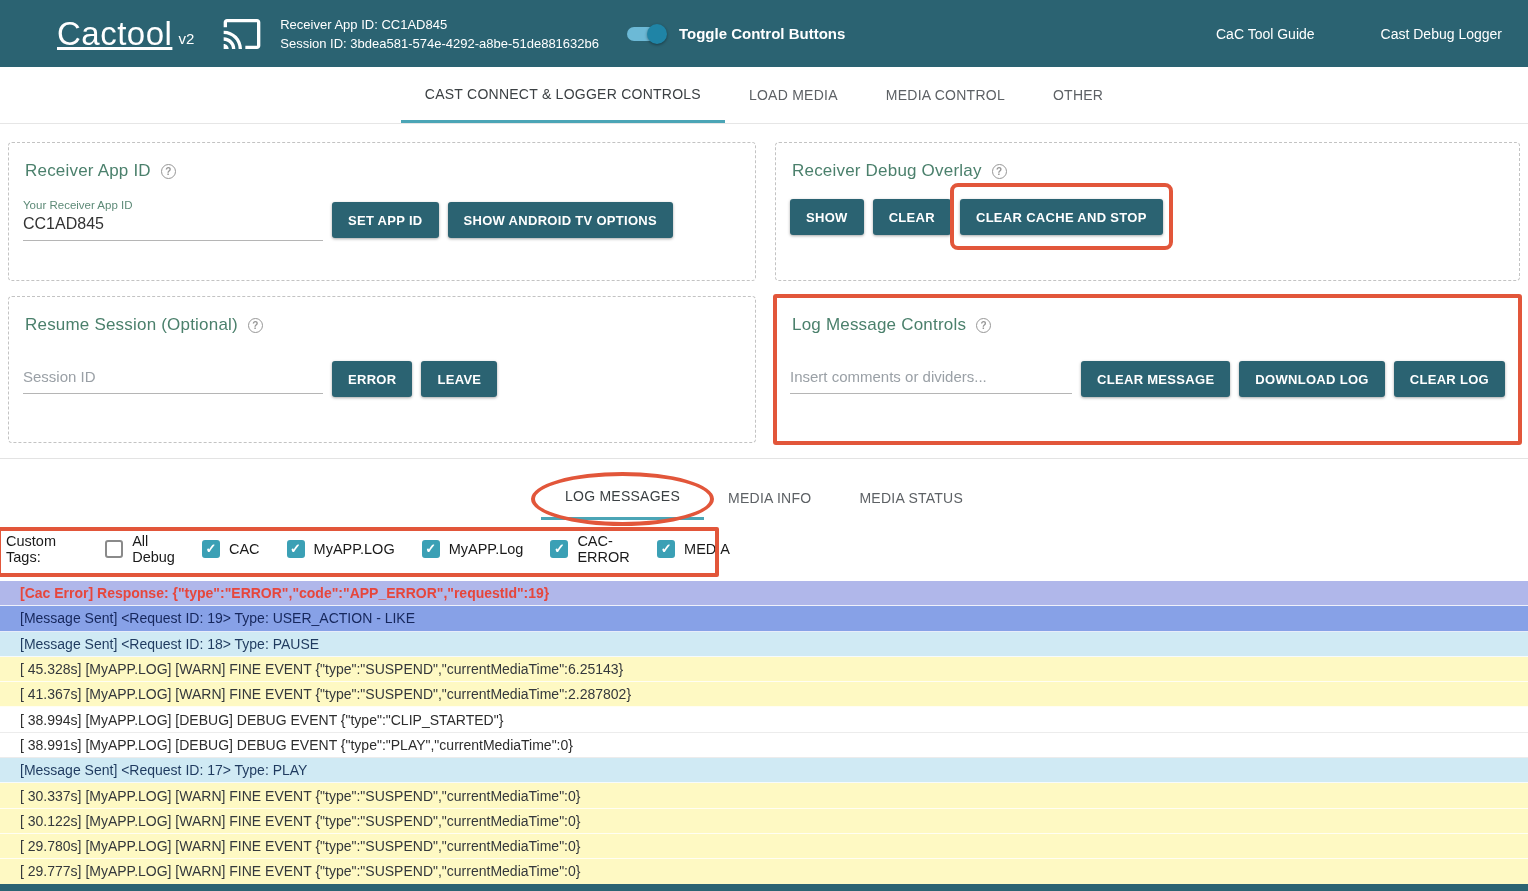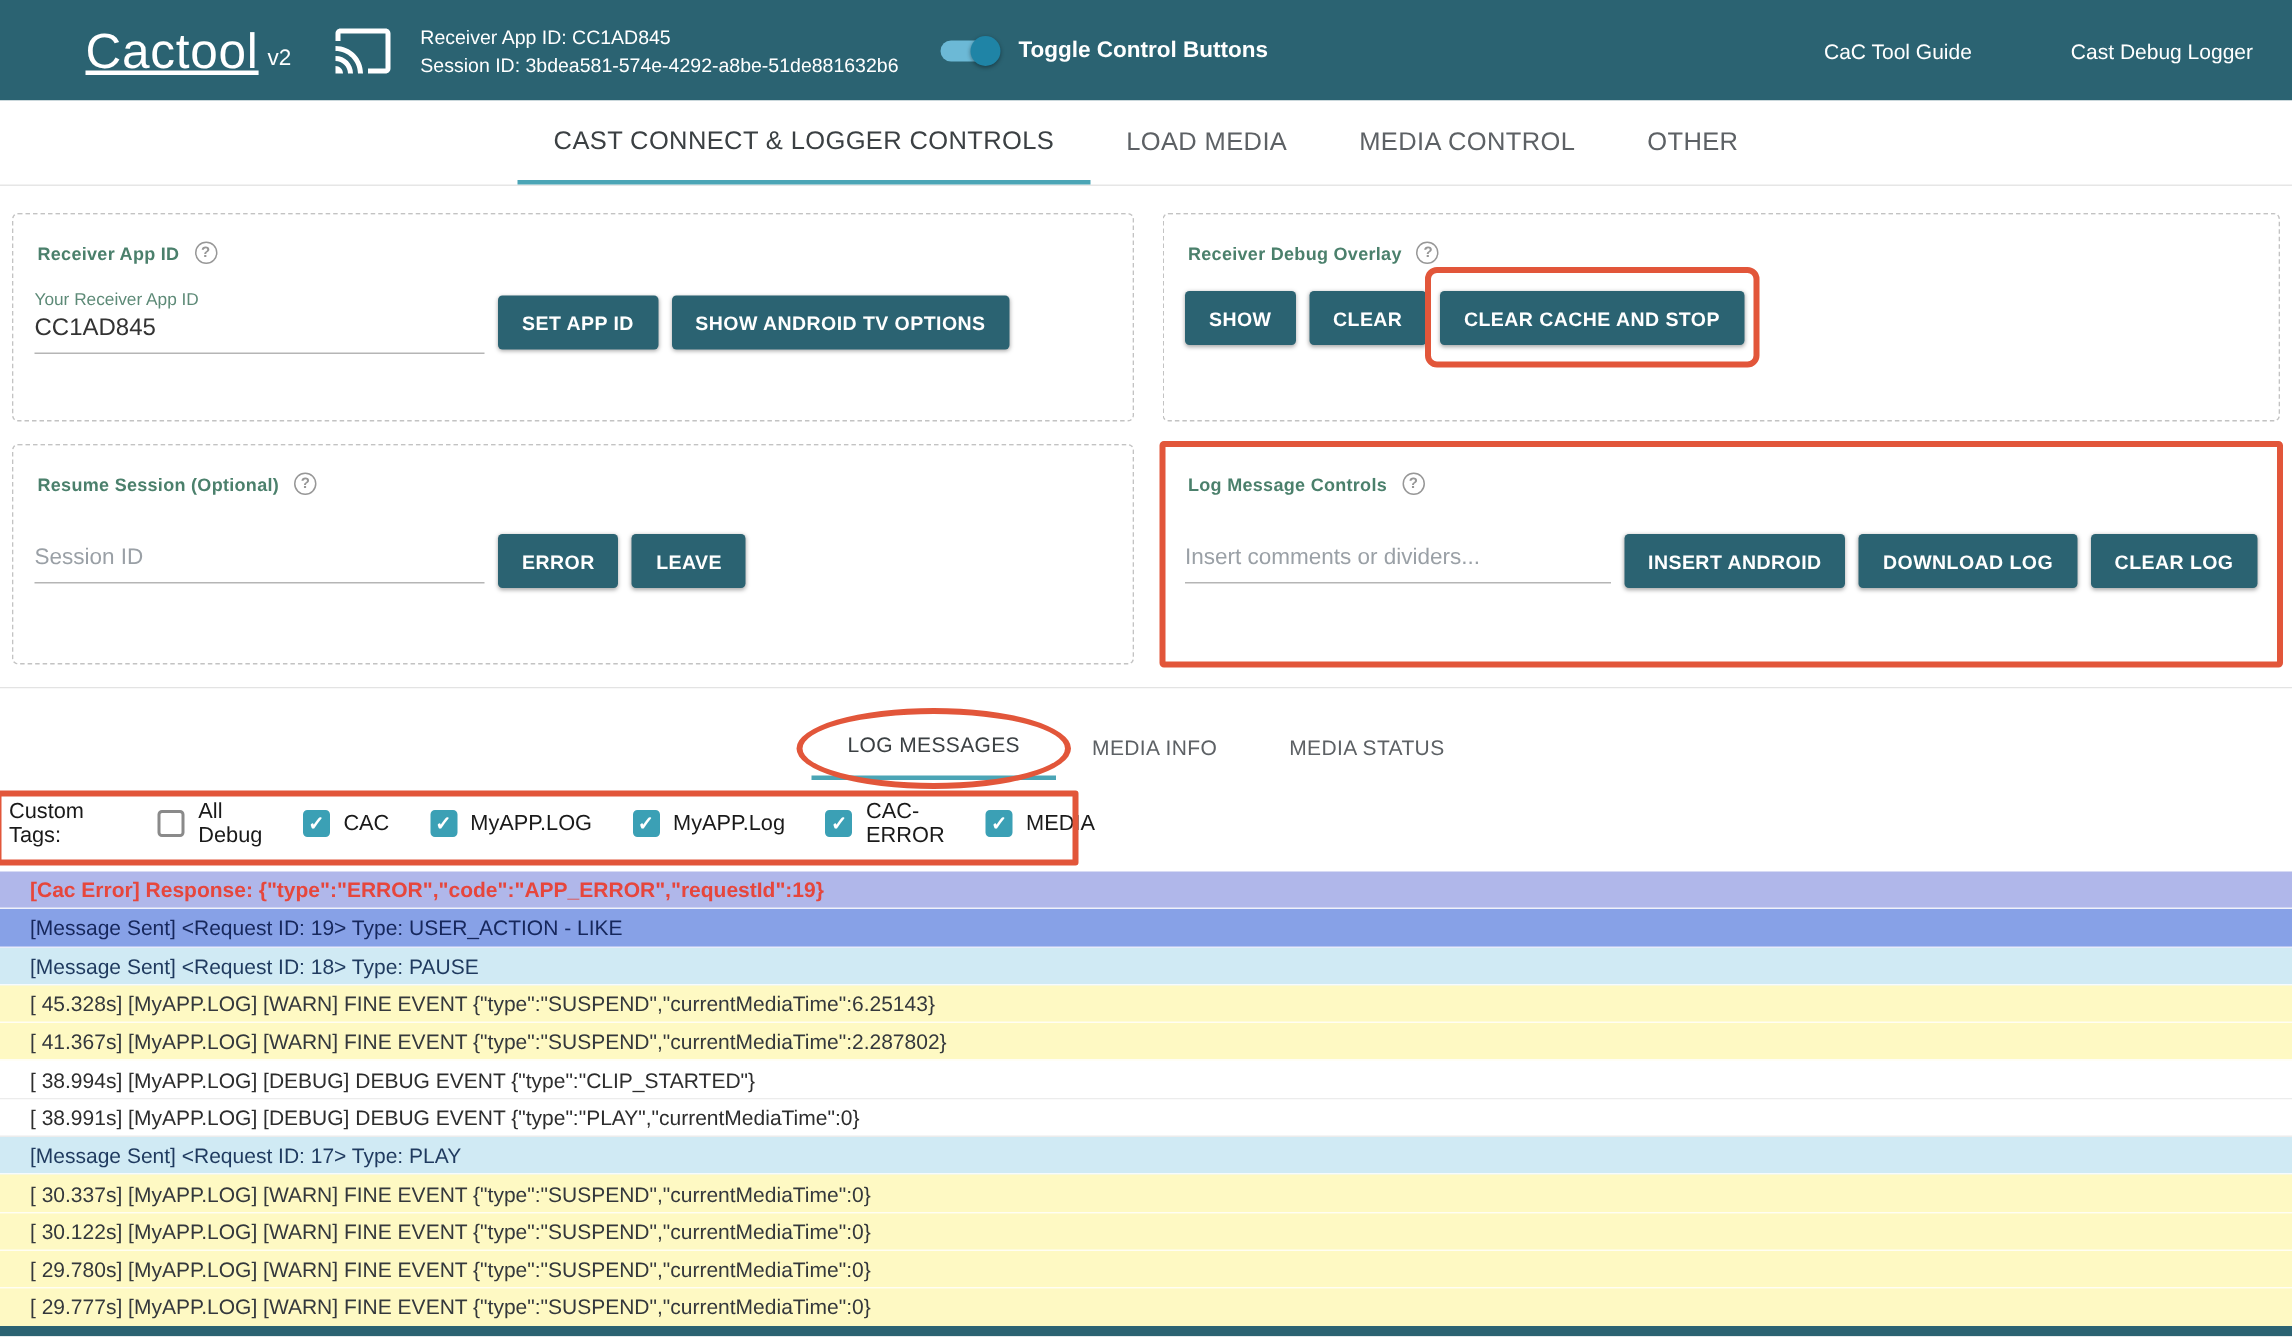--- a/index.html
+++ b/index.html
@@ -22,32 +22,32 @@
                   border-radius:50%; background:#1f84a6; box-shadow:0 1px 3px rgba(0,0,0,.4); }
   .toggle-label { margin-left:16px; font-size:15px; font-weight:bold; }
   .header-spacer { flex:1; }
   .header-link { font-size:14px; margin-left:66px; cursor:pointer; white-space:nowrap; }
 
   
   .tabbar1 { position:absolute; top:67px; left:0; width:100%; height:57px;
              display:flex; justify-content:center; border-bottom:1px solid #e6e6e6;
              background:#fff; }
   .tab1 { display:flex; align-items:center; padding:0 24px; height:100%;
-          font-size:17px; letter-spacing:.25px; color:#5d6165; cursor:pointer; }
+          font-size:14px; letter-spacing:.25px; color:#5d6165; cursor:pointer; }
   .tab1[data-active="true"] { color:#3b4043; border-bottom:3px solid #4ba5b6; }
 
   
   .panel { position:absolute; border:1px dashed #c3c3c3; border-radius:4px;
            background:#fff; padding:12px 14px; }
   #panel-app-id        { left:8px;   top:142px; width:748px; height:139px; }
   #panel-debug-overlay { left:775px; top:142px; width:745px; height:139px; }
   #panel-resume        { left:8px;   top:296px; width:748px; height:147px; }
   #panel-logctl        { left:775px; top:296px; width:745px; height:147px; }
   .panel-title-row { display:flex; align-items:center; gap:10px; margin:6px 0 0 2px; }
-  .panel-title { font-size:12px; color:#4b806c; letter-spacing:.2px;font-weight:bold; }
+  .panel-title { font-size:17px; color:#4b806c; letter-spacing:.2px; }
   .help-icon { width:15px; height:15px; border:1.5px solid #979797; border-radius:50%;
                color:#979797; display:flex; align-items:center; justify-content:center;
                font-size:10px; font-weight:bold; cursor:pointer; }
   .help-icon::after { content:"?"; }
   .panel-content { display:flex; align-items:center; gap:9px; margin-top:18px; }
   #panel-resume .panel-content, #panel-logctl .panel-content { margin-top:26px; }
   .input-group { width:300px; }
   .input-label { font-size:11.5px; color:#5d8a77; margin-bottom:1px; }
   .text-input { width:100%; border:none; border-bottom:1px solid #b5b5b5;
                 font-size:16px; color:#333; padding:3px 0 7px; outline:none;
@@ -188,21 +188,21 @@
   <section class="panel" id="panel-logctl">
     <div class="annot-panel"></div>
     <div class="panel-title-row">
       <span class="panel-title">Log Message Controls</span>
       <span class="help-icon"></span>
     </div>
     <div class="panel-content">
       <div class="input-group">
         <input class="text-input" placeholder="Insert comments or dividers..." style="">
       </div>
-      <button class="btn">INSERT ANDROID</button>
+      <button class="btn">CLEAR MESSAGE</button>
       <button class="btn">DOWNLOAD LOG</button>
       <button class="btn">CLEAR LOG</button>
     </div>
   </section>
 
   <div class="divider"></div>
 
   <nav class="tabbar2">
     <div class="tab2-wrap">
       <div class="tab2" data-active="true">LOG MESSAGES</div>

